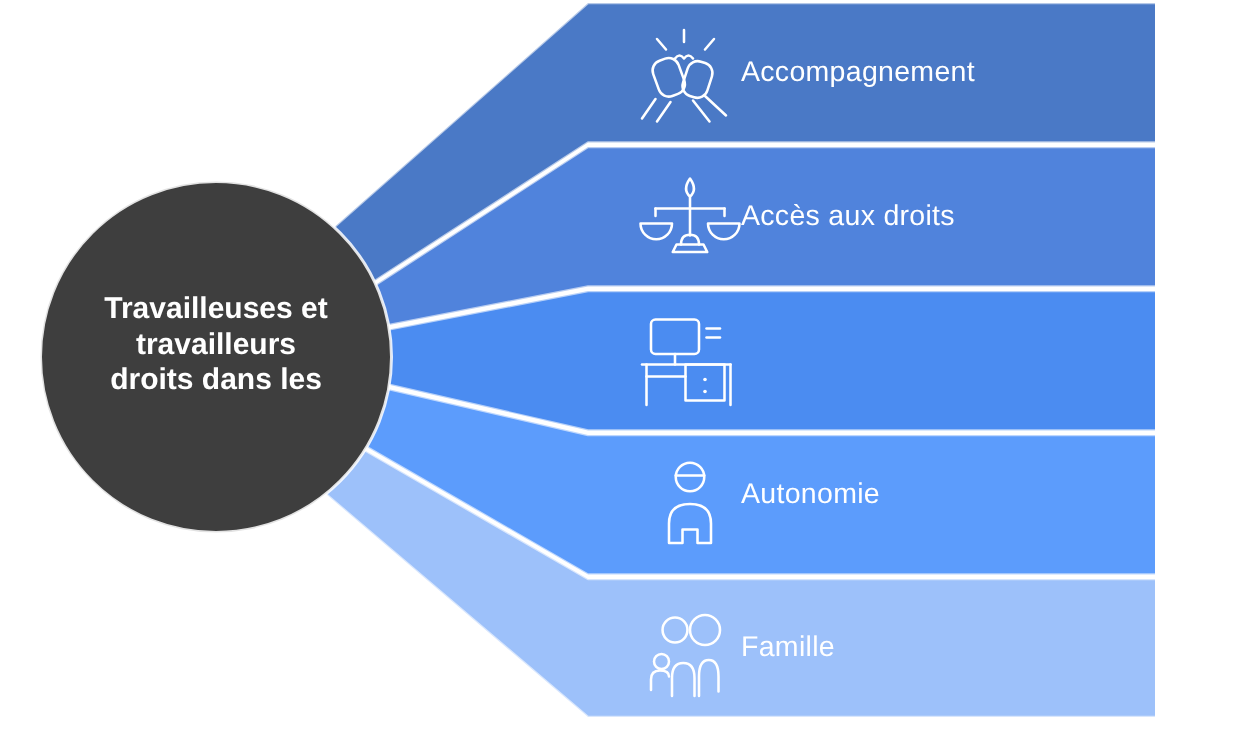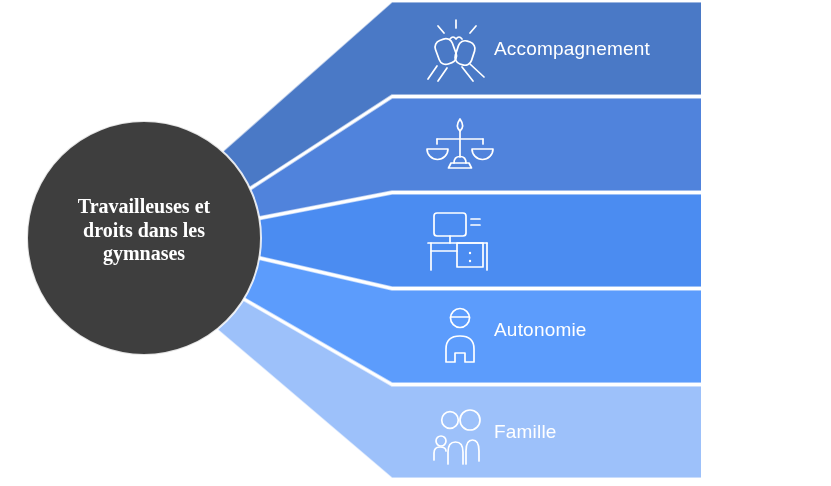--- a/index.html
+++ b/index.html
@@ -1,29 +1,29 @@
 <!DOCTYPE html>
 <html><head>
 <meta charset="utf-8">
 <style>
   html,body{margin:0;padding:0;background:#fff;}
   .stage{
-    position:relative;width:701px;height:486px;background:#fff;overflow:hidden;
+    position:relative;width:770px;height:486px;background:#fff;overflow:hidden;
     font-family:"Liberation Sans", sans-serif;
   }
   .stage svg{position:absolute;left:0;top:0;}
   .band-label{
     position:absolute;left:494px;transform:translateY(-50%);
     color:#fff;font-size:19px;letter-spacing:.2px;white-space:nowrap;
   }
   .circle-title{
     position:absolute;left:34px;top:195px;width:220px;
     color:#fff;font-size:20px;font-weight:bold;line-height:23.5px;text-align:center;
   }
-  .circle-title span{display:block;font-family:Liberation Serif, serif;}
+  .circle-title span{display:block;}
   .icon{fill:none;stroke:#ffffff;stroke-width:1.7;stroke-linecap:round;stroke-linejoin:round;}
   .icon .dotfill{fill:#ffffff;stroke:none;}
 </style>
 </head>
 <body>
 
 <div class="stage">
 
   <svg width="831" height="486" viewBox="0 0 831 486">
 
@@ -86,22 +86,23 @@
       <circle cx="450" cy="420" r="8.3"></circle>
       <circle cx="470" cy="420" r="10"></circle>
       <circle cx="441" cy="441" r="5"></circle>
       <path d="M434,460 L434,453 Q434,447 440,447 Q446,447 446,451"></path>
       <path d="M448,464 L448,452 Q448,442 455.5,442 Q463,442 463,452 L463,464"></path>
       <path d="M466,464 L466,451 Q466,440 472.5,440 Q479,440 479,451 L479,461"></path>
     </g>
   </svg>
 
   <div class="band-label" style="top:48.5px">Accompagnement</div>
+  <div class="band-label" style="top:144.5px">Accès aux droits</div>
   <div class="band-label" style="top:330px">Autonomie</div>
   <div class="band-label" style="top:432px">Famille</div>
 
   <div class="circle-title">
     <span>Travailleuses et</span>
+    <span>travailleurs</span>
     <span>droits dans les</span>
-    <span>gymnases</span>
   </div>
 
 </div>
 
 </body></html>

